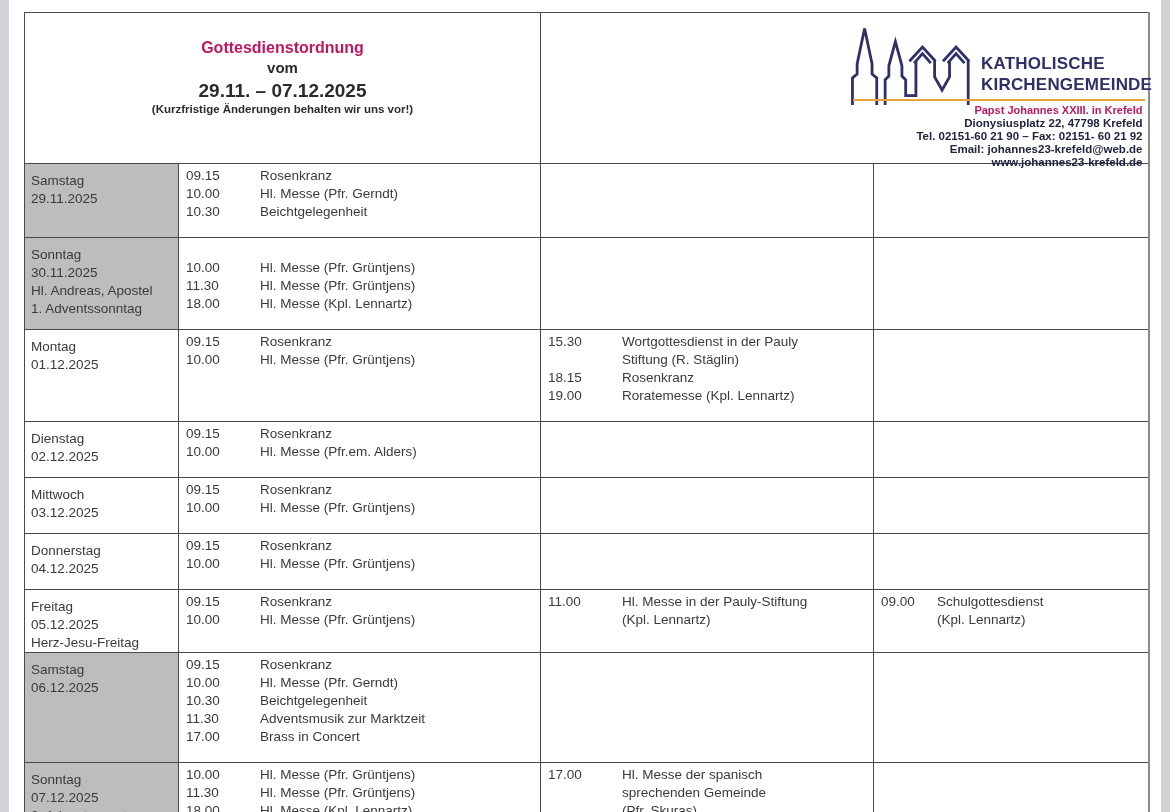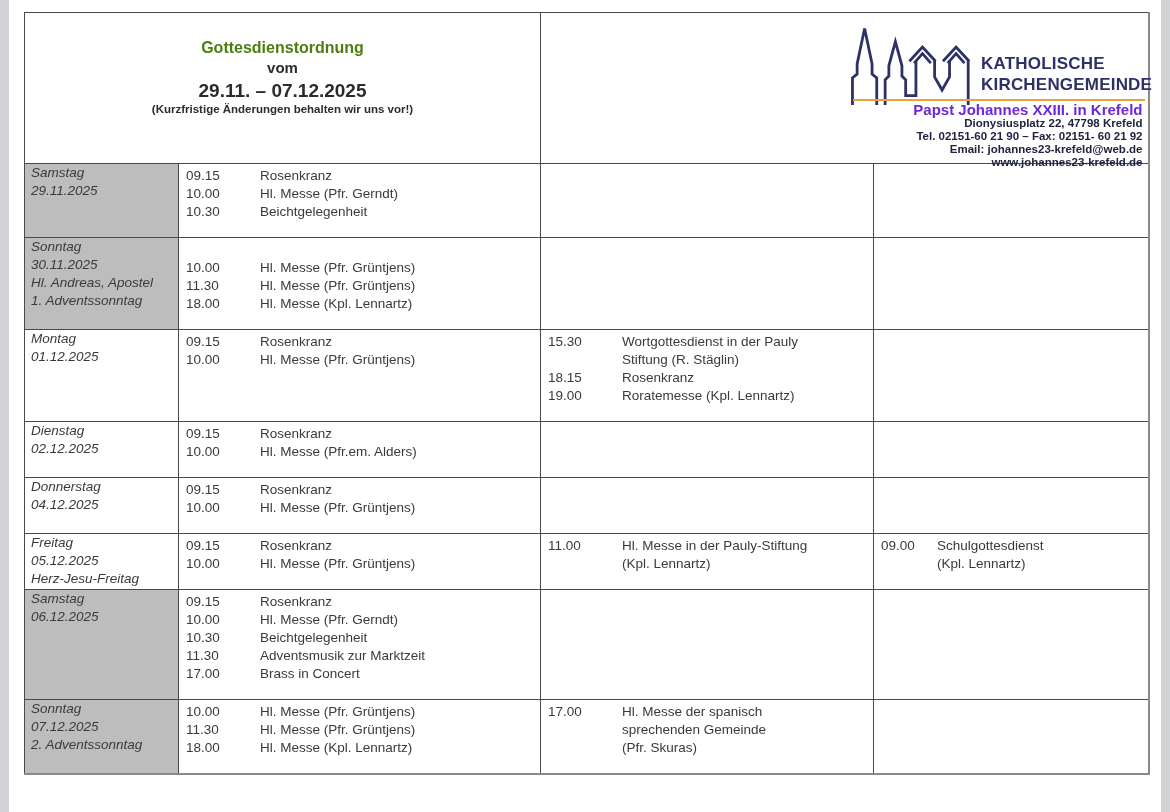--- a/index.html
+++ b/index.html
@@ -9,40 +9,40 @@
   .edge-left{left:0;width:9px;}
   .edge-right{right:0;width:9px;}
 
   table.doc{position:absolute;left:24px;top:12px;border-collapse:collapse;table-layout:fixed;
             width:1124px;border:1px solid #4a4a4a;border-right:2px solid #8a8a8a;border-bottom:2px solid #8a8a8a;}
   td{border:1px solid #4a4a4a;vertical-align:top;padding:0;}
 
   
   tr.band{height:151px;}
   td.titlecell{text-align:center;padding-top:24px;}
-  .t1{font-size:16px;font-weight:bold;line-height:21px;color:#4d7c0f;}
+  .t1{font-size:16px;font-weight:bold;line-height:21px;color:#be185d;}
   .t2{font-size:15px;font-weight:bold;line-height:20px;color:#2b2b2b;}
   .t3{font-size:19px;font-weight:bold;line-height:25px;color:#2b2b2b;text-align:center;}
   .subtitle{font-size:11.5px;font-weight:bold;color:#2b2b2b;}
 
   td.logocell{position:relative;border-radius:29px;}
   .skyline{position:absolute;left:303px;top:8px;}
   .orgname{position:absolute;left:440px;top:40px;font-size:17px;font-weight:bold;
            color:#2e3167;line-height:21px;letter-spacing:0.2px;white-space:nowrap;}
   .goldline{position:absolute;left:312px;top:86px;width:292px;height:2px;background:#e9a33c;}
   .contact{position:absolute;right:5px;top:90px;text-align:right;}
-  .parish{font-size:15px;font-weight:bold;color:#6d28d9;line-height:14px;}
+  .parish{font-size:11px;font-weight:bold;color:#be185d;line-height:14px;}
   .addr{font-size:11.5px;font-weight:bold;color:#20243d;line-height:13px;}
 
   
   tr.colhead{height:38px;}
   tr.colhead td{font-size:14px;font-weight:bold;color:#232323;padding:3px 4px 0 7px;}
 
   
-  td.datecell{padding:0 4px 0 6px;font-size:13.5px;line-height:18px;font-style:italic;}
+  td.datecell{padding:8px 4px 0 6px;font-size:13.5px;line-height:18px;}
   td.datecell.gray{background:#bdbdbd;}
   td.svccell{padding:3px 0 16px 0;font-size:13.5px;line-height:18px;}
   .entry{display:flex;min-height:18px;}
   .t{flex:0 0 81px;padding-left:7px;box-sizing:border-box;}
   td.c4 .t{flex:0 0 63px;}
   .d{flex:1;white-space:pre-line;padding-right:4px;}
 
   tr.h58{height:58px;} tr.h75{height:75px;} tr.h76{height:76px;} tr.h54{height:54px;}
   tr.h55{height:55px;} tr.h56{height:56px;} tr.h94{height:94px;}
 </style>
@@ -190,20 +190,38 @@
             <div class="entry">
               <span class="t">10.00</span>
               <span class="d">Hl. Messe (Pfr.em. Alders)</span>
             </div>
           </td>
           <td class="svccell c3"></td>
           <td class="svccell c4"></td>
         </tr>
         <tr class="h55">
           <td class="datecell">
+            <div>Mittwoch</div>
+            <div>03.12.2025</div>
+          </td>
+          <td class="svccell c2">
+            <div class="entry">
+              <span class="t">09.15</span>
+              <span class="d">Rosenkranz</span>
+            </div>
+            <div class="entry">
+              <span class="t">10.00</span>
+              <span class="d">Hl. Messe (Pfr. Grüntjens)</span>
+            </div>
+          </td>
+          <td class="svccell c3"></td>
+          <td class="svccell c4"></td>
+        </tr>
+        <tr class="h55">
+          <td class="datecell">
             <div>Donnerstag</div>
             <div>04.12.2025</div>
           </td>
           <td class="svccell c2">
             <div class="entry">
               <span class="t">09.15</span>
               <span class="d">Rosenkranz</span>
             </div>
             <div class="entry">
               <span class="t">10.00</span>

